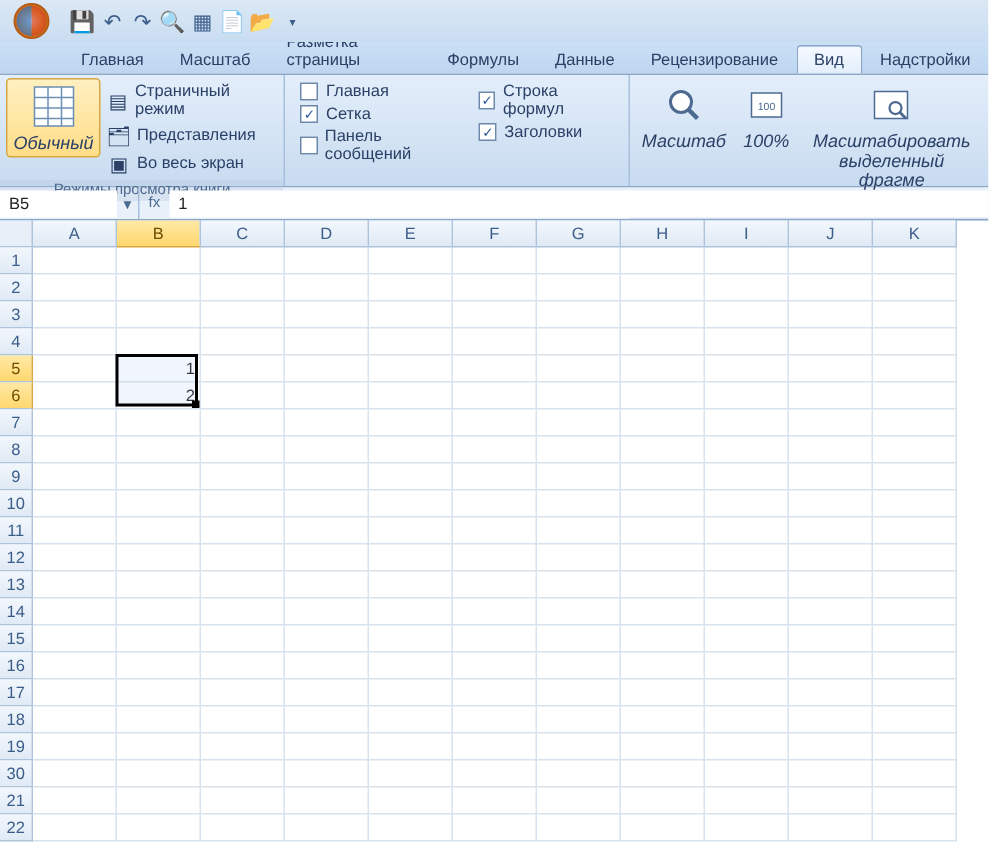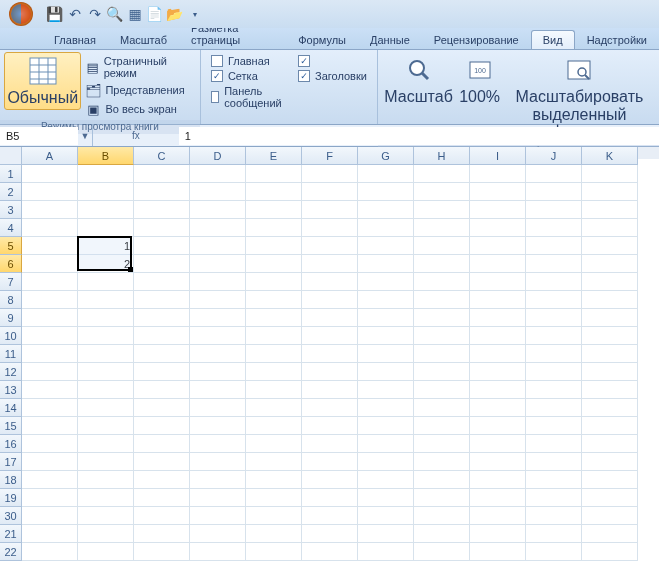--- a/index.html
+++ b/index.html
@@ -19,30 +19,30 @@
 .tab.active { background: linear-gradient(to bottom, #f5faff 0%, #e3eefb 100%); border-color: #8ba6c7; border-top-left-radius: 3px; border-top-right-radius: 3px; }
 
 
 .ribbon { height: 75px; background: linear-gradient(to bottom, #e3eefb 0%, #d3e3f4 60%, #c8dbf0 100%); border-bottom: 1px solid #8ba6c7; display: flex; }
 .group { border-right: 1px solid #a8c0dc; display: flex; flex-direction: column; }
 .group-body { flex: 1; display: flex; align-items: flex-start; padding: 2px 4px; }
 .group-label { text-align: center; font-size: 10px; color: #4d6a91; padding: 1px 0 2px; background: rgba(180,200,225,0.3); }
 .big-btn { display: flex; flex-direction: column; align-items: center; justify-content: flex-start; padding: 2px 6px; gap: 2px; min-width: 46px; }
 .big-btn .ico { width: 32px; height: 32px; display: flex; align-items: center; justify-content: center; }
 .big-btn.active { background: linear-gradient(to bottom,#fff0c1,#ffdd87); border: 1px solid #d9a741; border-radius: 3px; }
-.big-btn .lbl { font-size: 16px; color: #2a4066; text-align: center; line-height: 1.1; }
+.big-btn .lbl { font-size: 12px; color: #2a4066; text-align: center; line-height: 1.1; font-style: italic; }
 .small-rows { display: flex; flex-direction: column; gap: 1px; padding-top: 2px; }
 .small-btn { display: flex; align-items: center; gap: 4px; padding: 1px 4px; font-size: 11px; color: #2a4066; }
 .small-btn .sico { width: 16px; height: 16px; display: flex; align-items: center; justify-content: center; font-size: 13px; }
 .chk { display: flex; align-items: center; gap: 5px; font-size: 11px; color: #2a4066; padding: 1px 6px; }
 .chk .box { width: 12px; height: 12px; border: 1px solid #6c88ab; background: #fff; display: inline-flex; align-items: center; justify-content: center; font-size: 9px; color: #2a5a9a; }
 .chk-col { display: flex; flex-direction: column; gap: 1px; padding-top: 2px; }
 
 
-.formula-bar { height: 22px; display: flex; align-items: center; border-bottom: 1px solid #8ba6c7; background: #e8f0fa; gap: 33px; }
+.formula-bar { height: 22px; display: flex; align-items: center; border-bottom: 1px solid #8ba6c7; background: #e8f0fa; }
 .name-box-wrap { display: flex; align-items: center; border-right: 1px solid #a8c0dc; height: 100%; }
 .name-box { width: 78px; padding: 2px 6px; font-size: 11px; color: #222; background: #fff; border: none; height: 18px; }
 .name-drop { width: 14px; text-align: center; color: #4d6a91; font-size: 9px; }
 .fx-btns { display: flex; align-items: center; gap: 2px; padding: 0 6px; color: #4d6a91; }
 .fx { font-size: 10px; }
 .formula-input { flex: 1; padding: 2px 6px; font-size: 11px; color: #222; background: #fff; height: 18px; border: none; }
 
 
 .grid-wrap { position: relative; }
 .corner { position: absolute; left: 0; top: 0; width: 22px; height: 18px; background: #e8eff8; border-right: 1px solid #aec3dc; border-bottom: 1px solid #aec3dc; }
@@ -146,20 +146,21 @@
             <span>Сетка</span>
           </label>
         <label class="chk">
             <span class="box"></span>
             <span>Панель сообщений</span>
           </label>
       </div>
       <div class="chk-col">
         <label class="chk">
             <span class="box">✓</span>
+            <span>Строка формул</span>
           </label>
         <label class="chk">
             <span class="box">✓</span>
             <span>Заголовки</span>
           </label>
       </div>
     </div>
   </div>
 
   <div class="group" style="border-right:none; flex:1">

